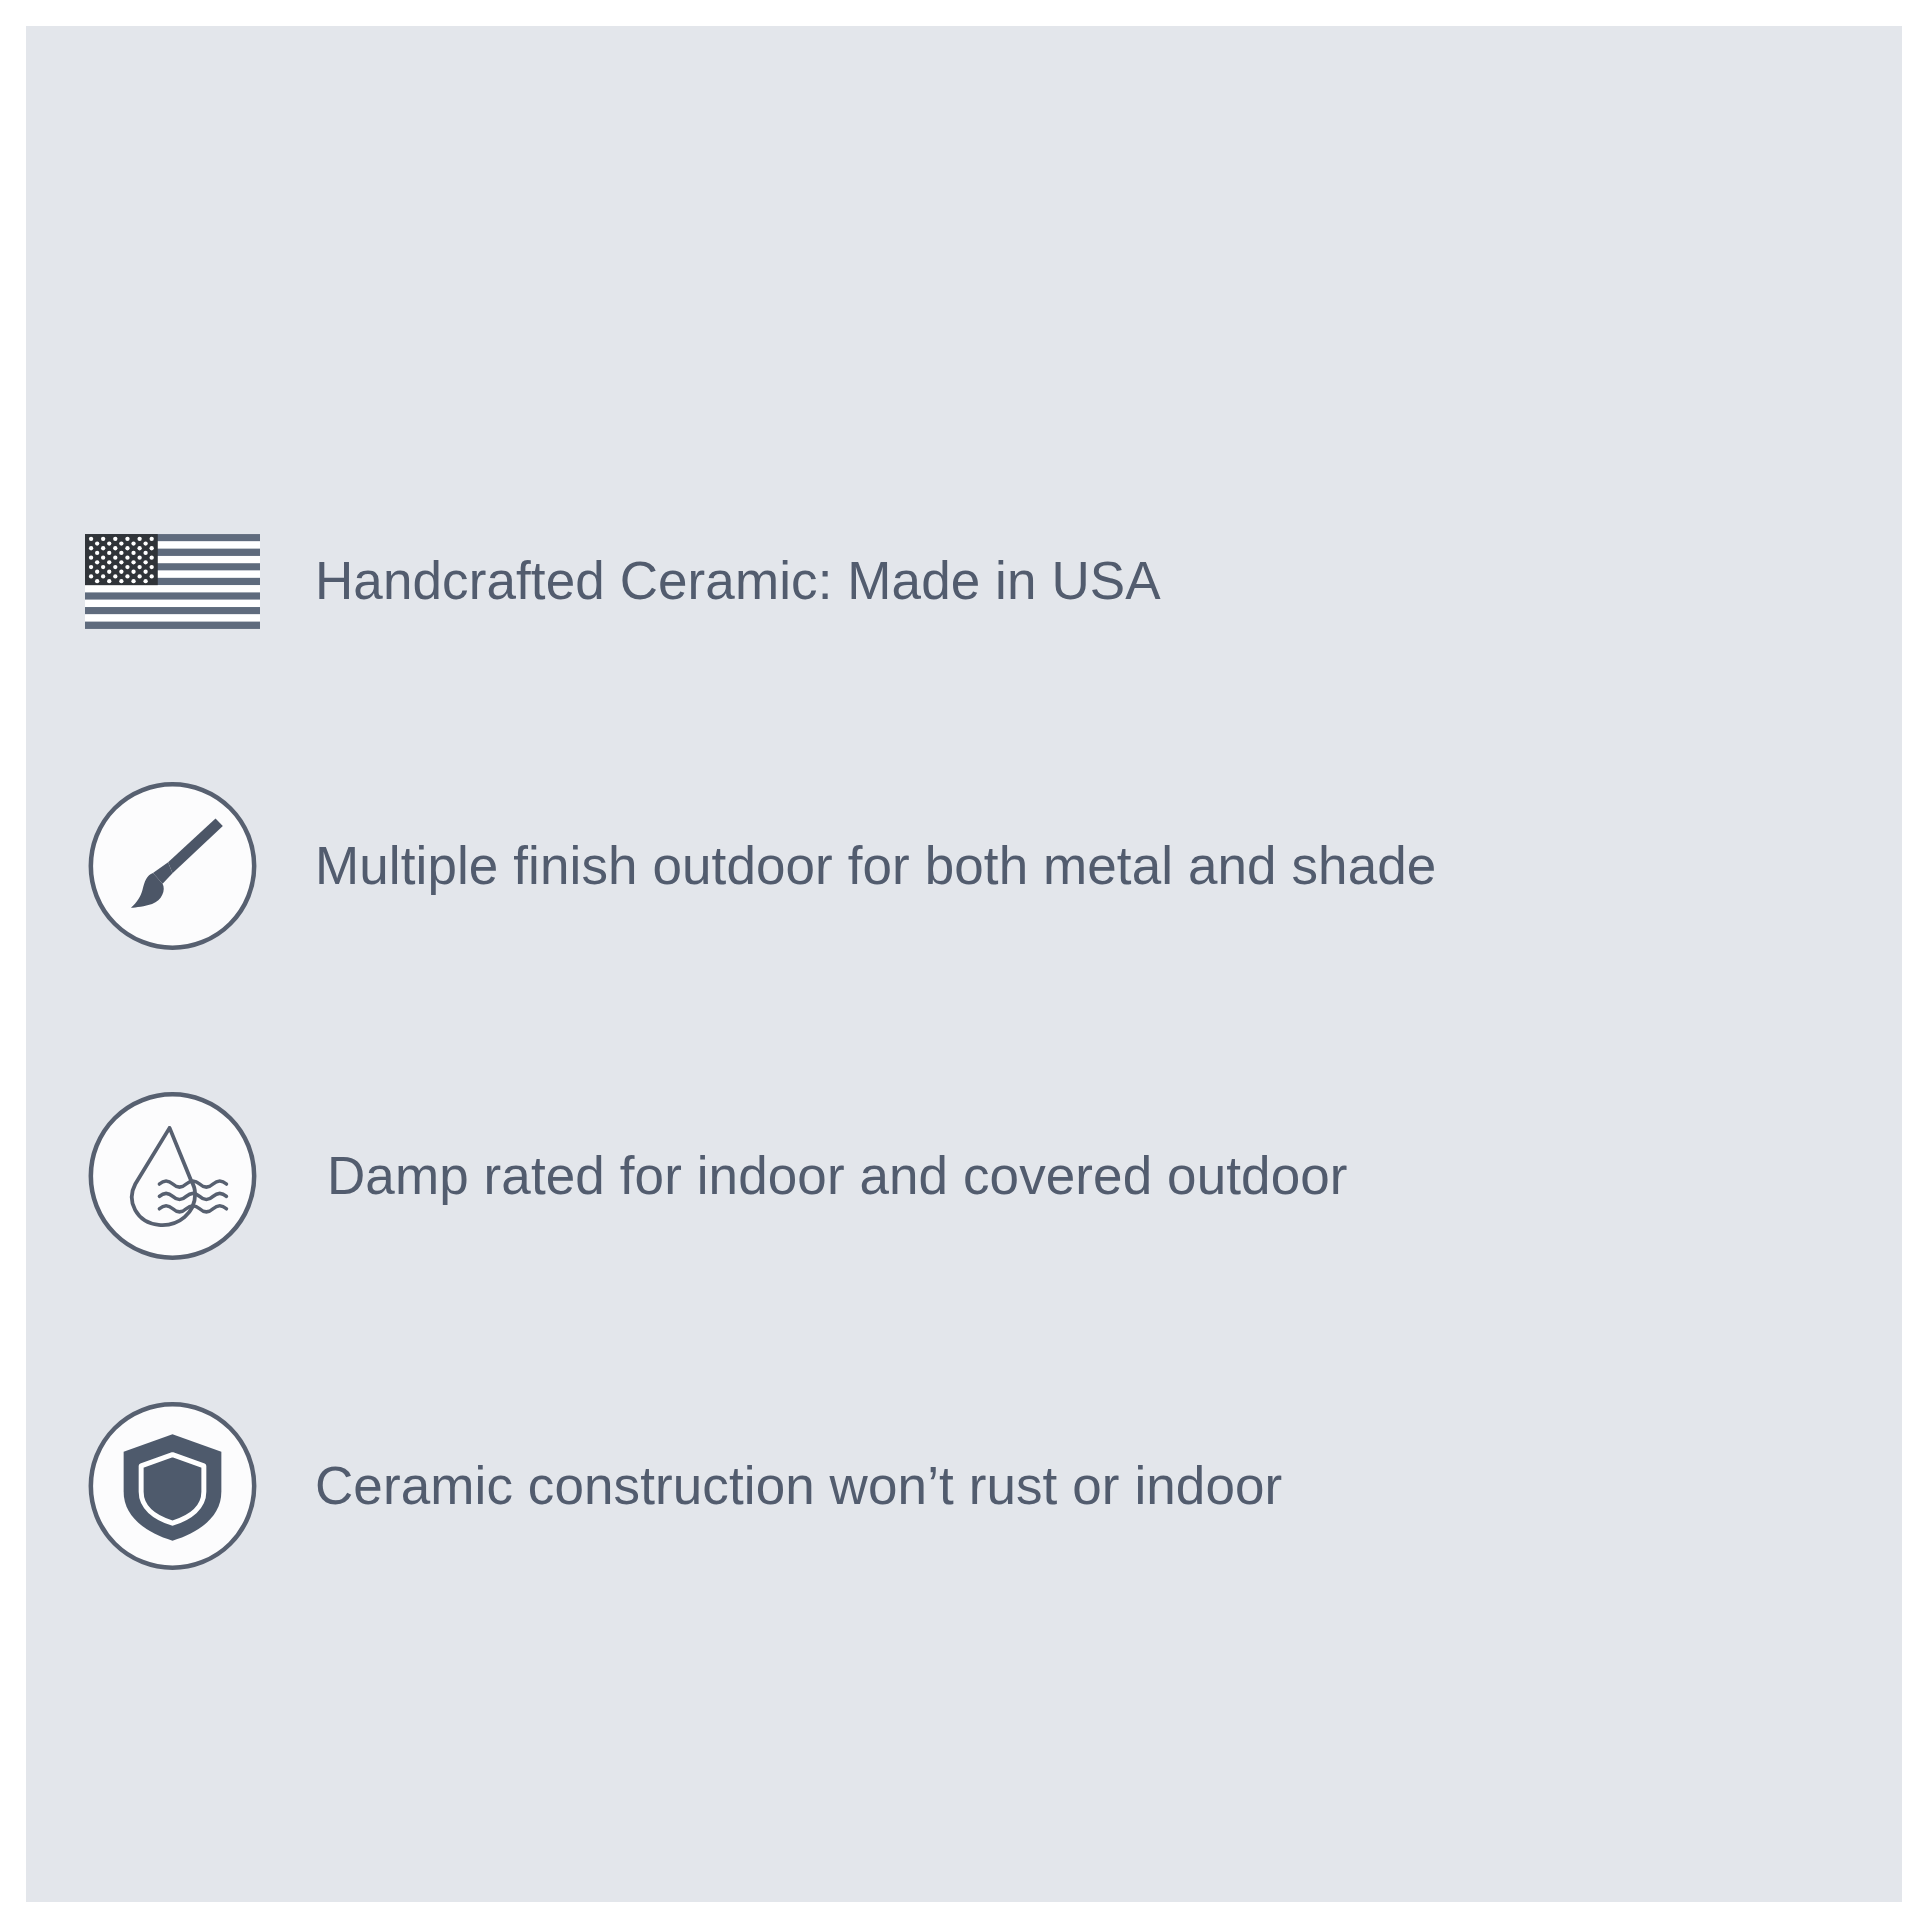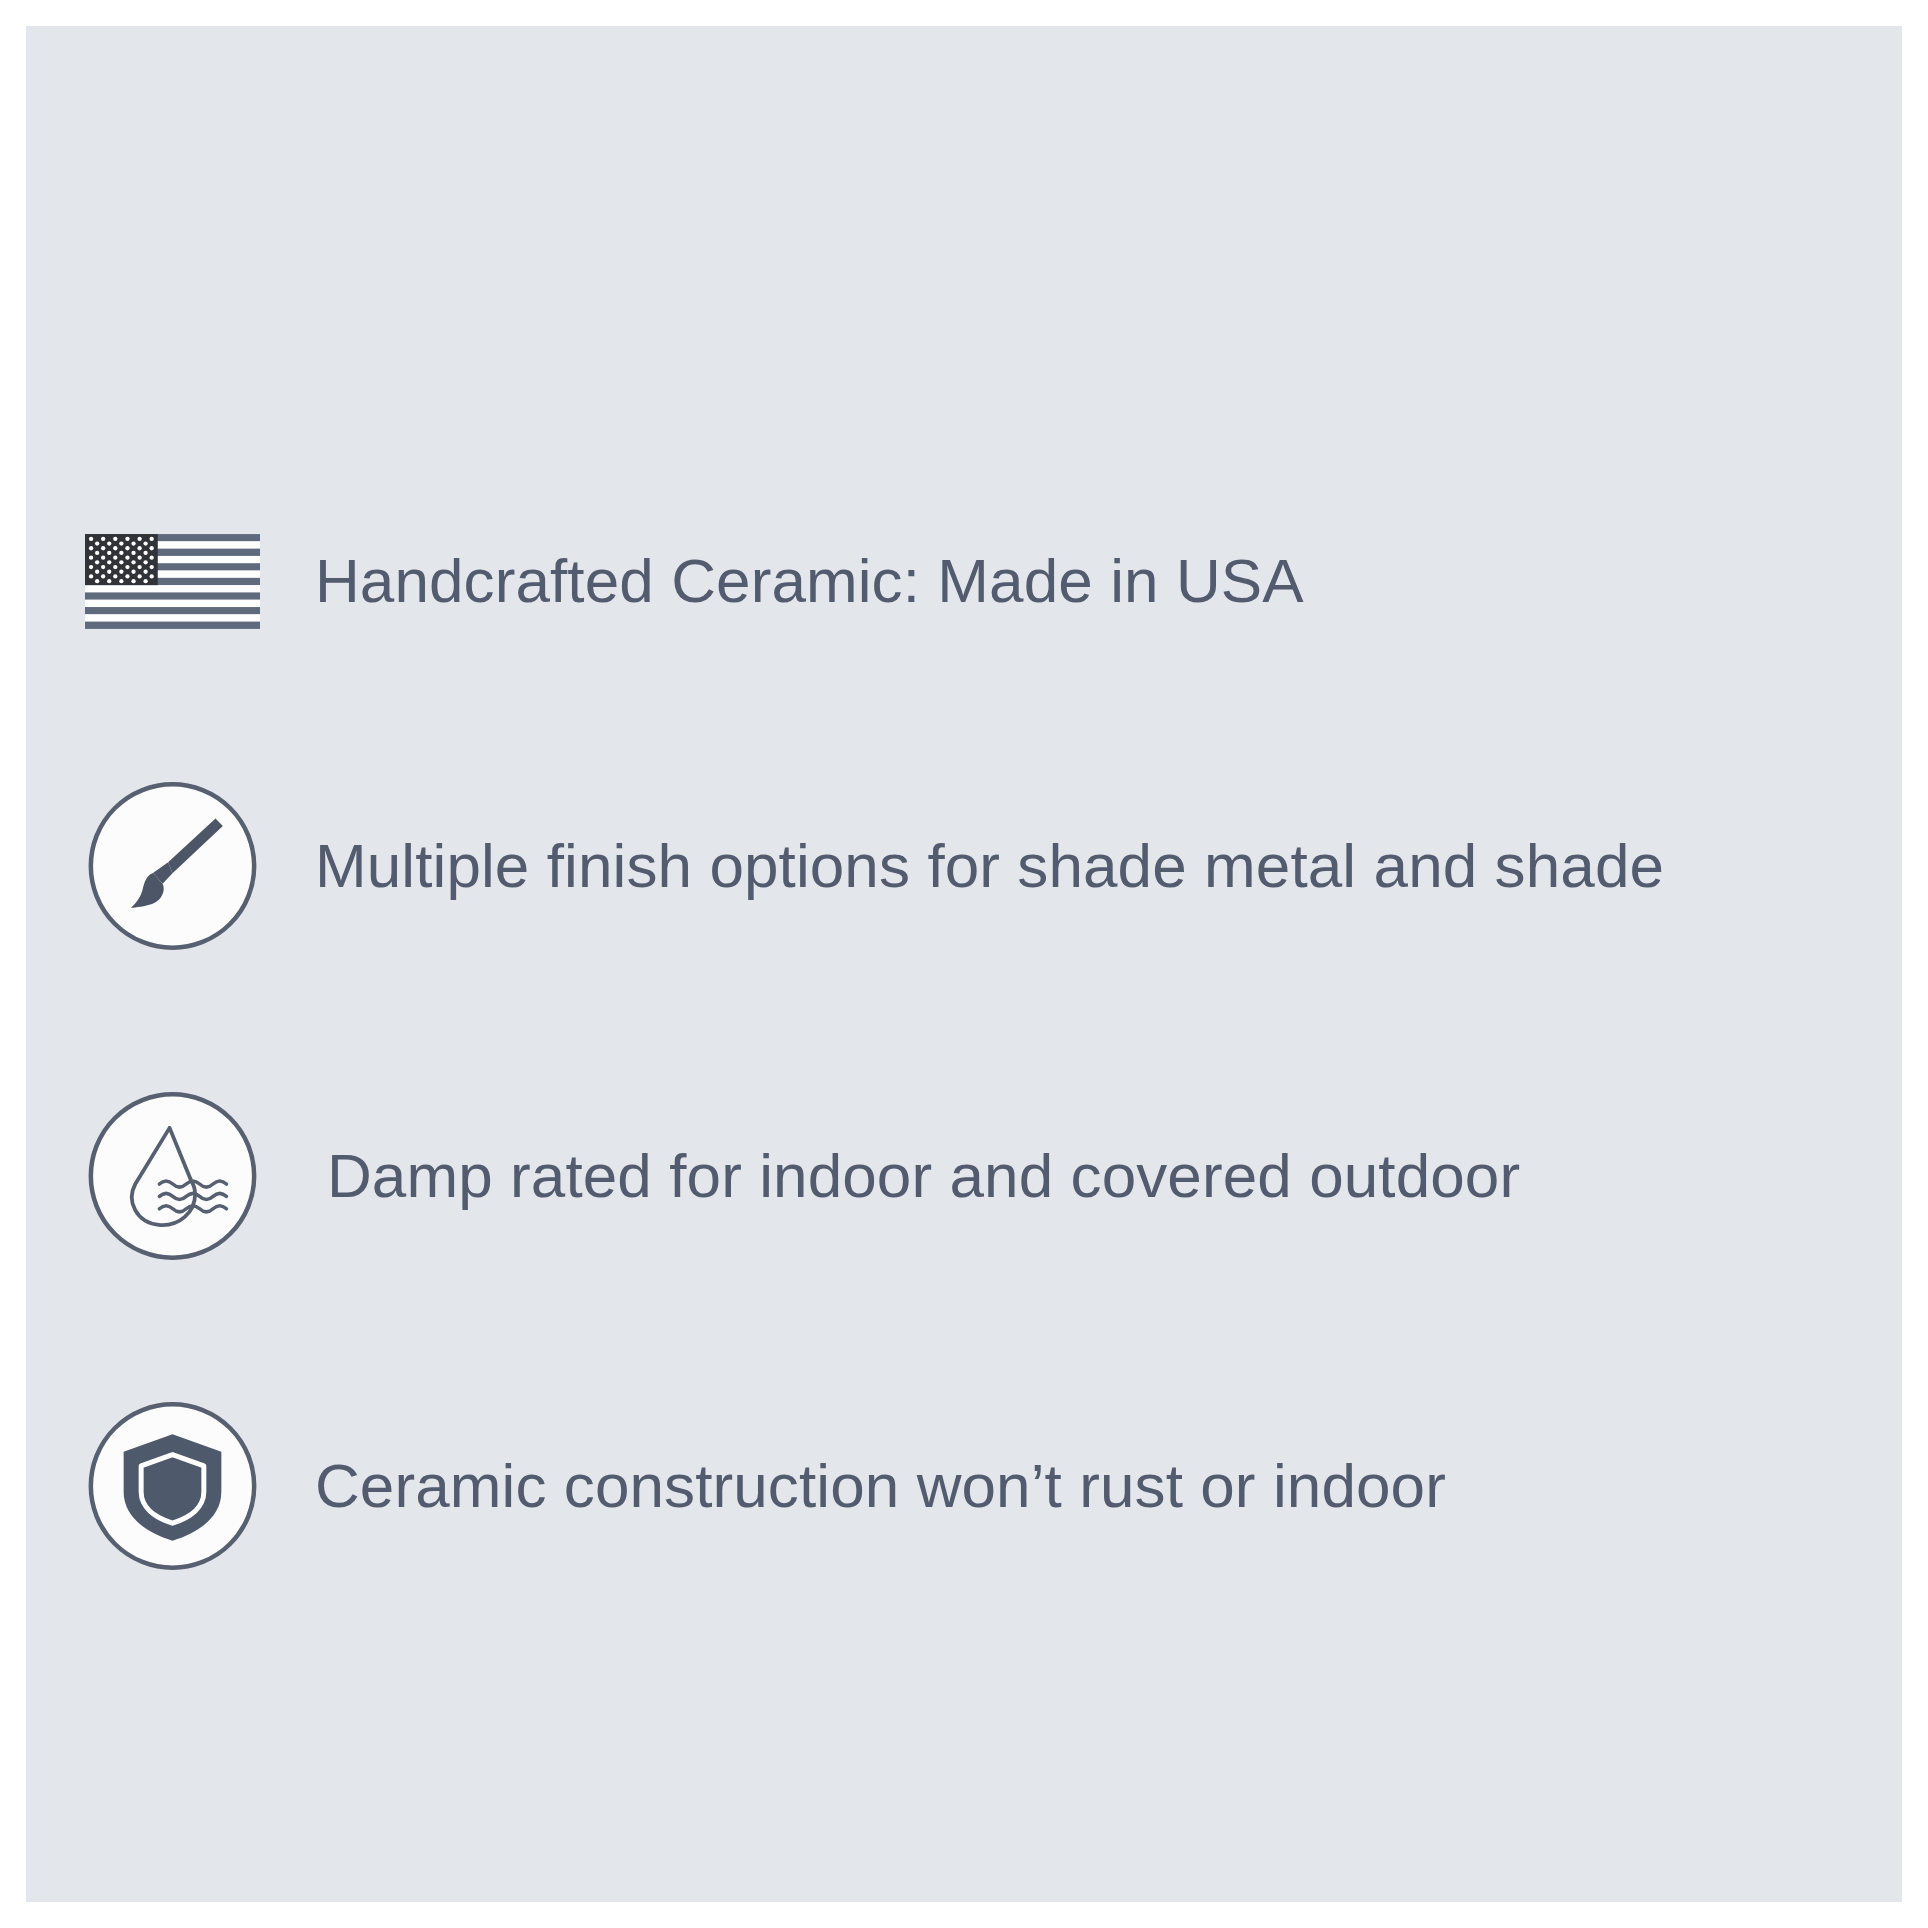--- a/index.html
+++ b/index.html
@@ -55,21 +55,21 @@
     height: 180px;
     display: flex;
     align-items: center;
     justify-content: center;
   }
 
   .feature-text {
     flex: 1 1 auto;
     padding-left: 55px;
     color: #525c6e;
-    font-size: 62px;
+    font-size: 53px;
     line-height: 1.18;
     font-weight: 400;
     letter-spacing: 0.1px;
     white-space: nowrap;
   }
 
   
   .flag-icon {
     width: 175px;
     height: 95px;
@@ -199,21 +199,21 @@
           <path d="M89.5 27.5 L94.5 32.5 L60.0 65.0 L57.0 57.5 Z" fill="#4c5667"></path>
 
           <path d="M57.0 57.5 L60.0 65.0 L53.2 72.2 L46.6 64.8 Z" fill="#4c5667"></path>
 
           <path d="M46.6 64.8 L53.2 72.2 C55.5 76.3 52.8 83.8 46.0 86.0
                    C41.0 87.7 35.0 88.4 31.5 88.6
                    C35.6 85.2 38.3 80.8 39.4 76.5
                    C40.8 70.6 42.5 66.0 46.6 64.8 Z" fill="#4c5667"></path>
         </svg>
       </div>
-      <div class="feature-text">Multiple finish options for shade metal and shade</div>
+      <div class="feature-text">Multiple finish outdoor for both metal and shade</div>
     </div>
 
     <div class="feature-row" id="feature-row-2">
       <div class="icon-slot">
         <svg class="circle-icon" viewBox="0 0 120 120" aria-hidden="true">
           <circle cx="60" cy="60" r="56" fill="#fcfcfd" stroke="#576070" stroke-width="3.1"></circle>
 
           <path d="M58.0 27.0 L34.5 65.5 C28.0 77.5 35.5 92.0 50.5 93.5
                    C64.5 94.8 75.5 85.0 75.5 72.5
                    C75.5 69.0 74.4 65.8 72.6 62.8 Z" fill="none" stroke="#576070" stroke-width="2.6" stroke-linejoin="round"></path>

